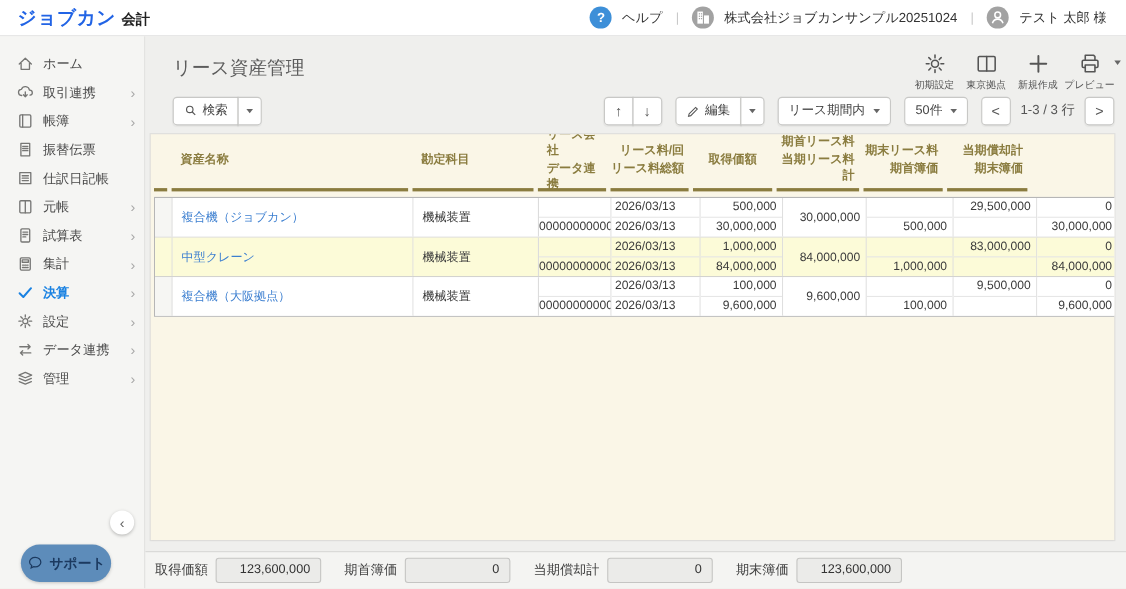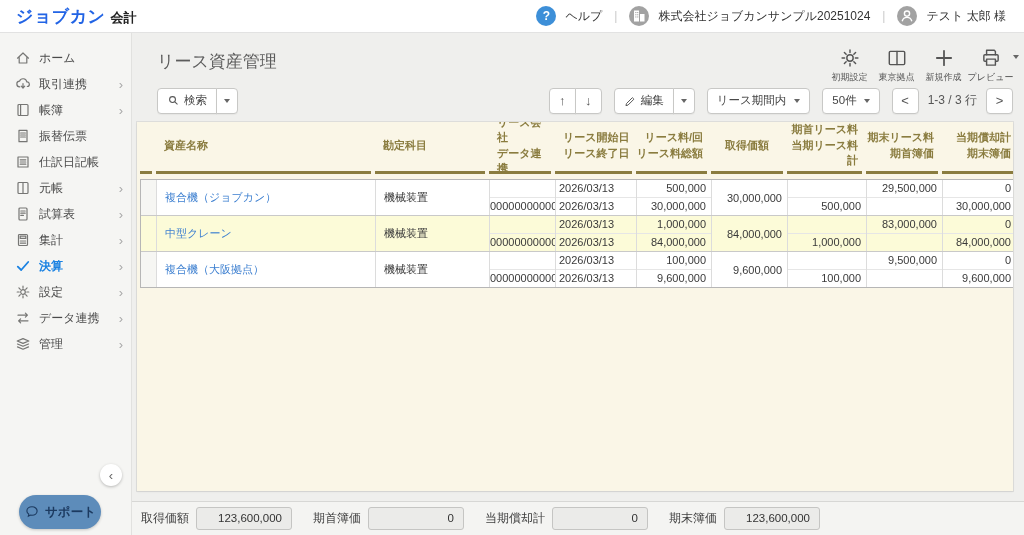--- a/index.html
+++ b/index.html
@@ -387,26 +387,20 @@
             <div class="thin al" style="">
               <span>勘定科目</span>
             </div>
           </div>
           <div class="th" style="width: 66px;">
             <div class="thin al" style="">
               <span>リース会社</span>
               <span>データ連携</span>
             </div>
           </div>
-          <div class="th" style="width: 81px;">
-            <div class="thin al" style="">
-              <span>リース開始日</span>
-              <span>リース終了日</span>
-            </div>
-          </div>
           <div class="th" style="width: 75px;">
             <div class="thin ar" style="">
               <span>リース料/回</span>
               <span>リース料総額</span>
             </div>
           </div>
           <div class="th" style="width: 76px;">
             <div class="thin ac" style="">
               <span>取得価額</span>
             </div>

